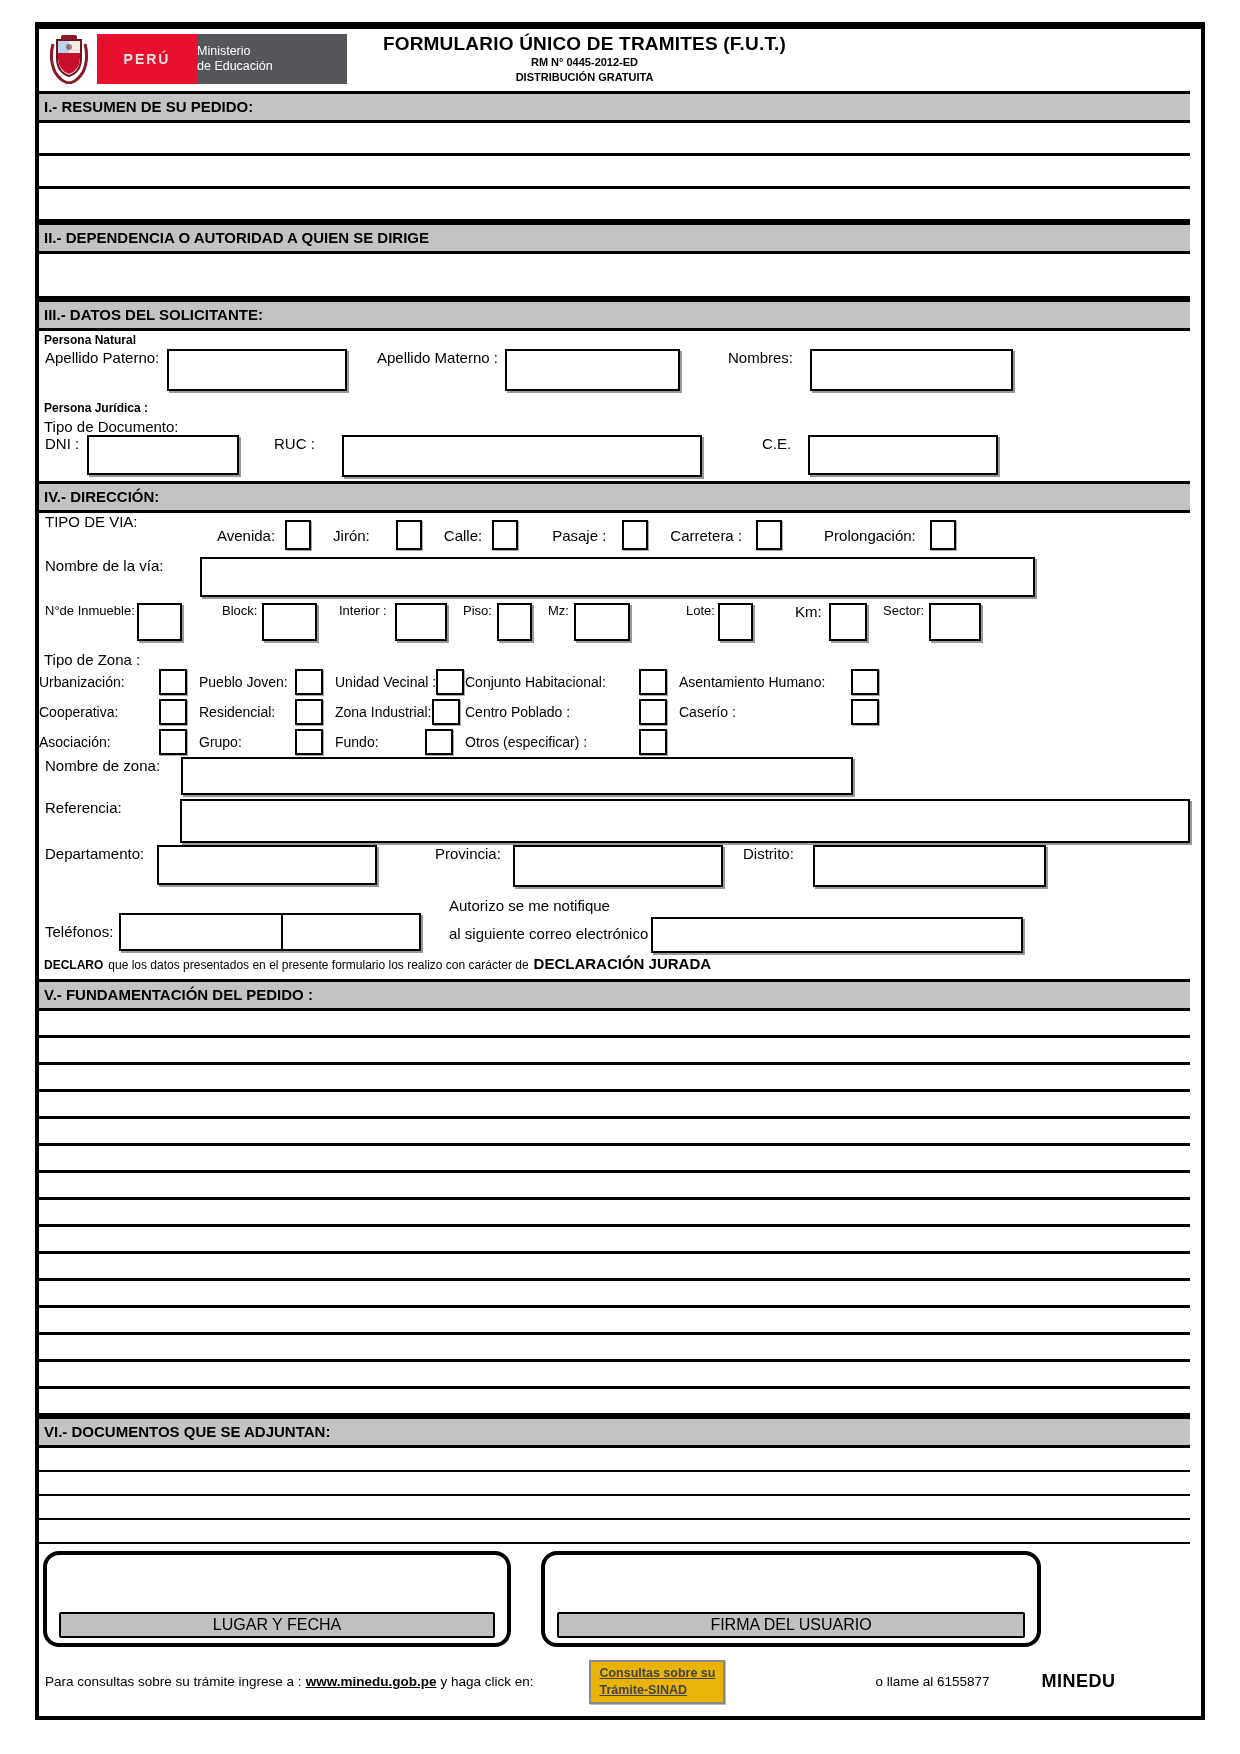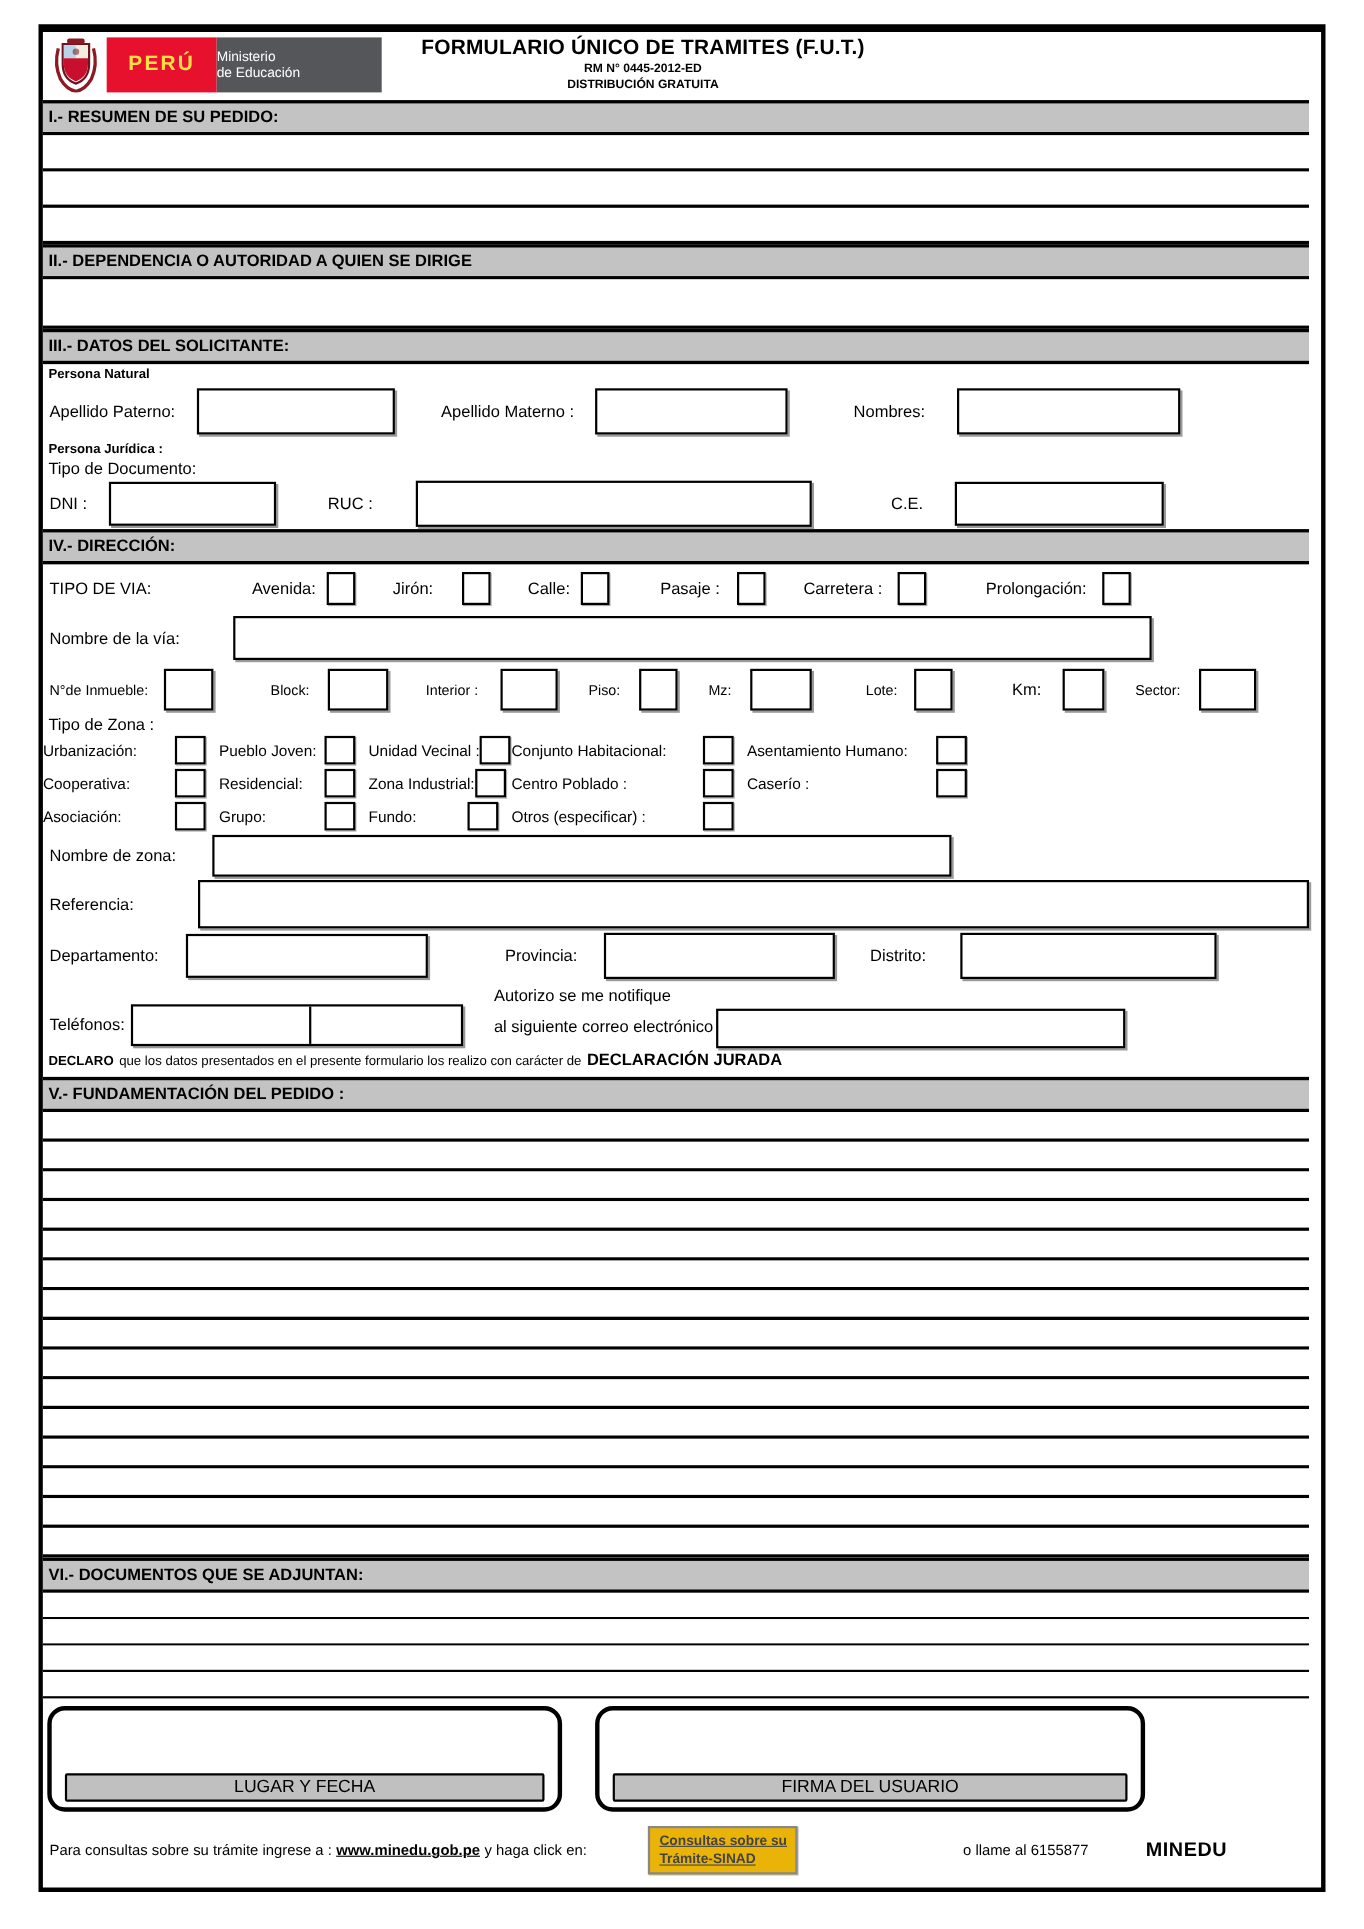--- a/index.html
+++ b/index.html
@@ -11,36 +11,36 @@
   .page { width:1240px; height:1754px; background:#fff; }
   .form {
     width:1170px; margin:22px 0 0 35px; background:#fff;
     border:4px solid #000; border-top-width:7px;
     padding-right:11px;
   }
   
   .hdr { position:relative; height:62px; }
   .logo-wrap { position:absolute; left:8px; top:5px; display:flex; align-items:stretch; height:50px; }
   .coat { width:44px; height:50px; margin-right:6px; }
-  .peru-box { width:100px; background:var(--peru-red,#e8112d); color:#fde047; display:flex; align-items:center; justify-content:center; font-weight:bold; font-size:19px; letter-spacing:2px; }
+  .peru-box { width:100px; background:var(--peru-red,#e8112d); color:#e5e5e5; display:flex; align-items:center; justify-content:center; font-weight:bold; font-size:14px; letter-spacing:2px; }
   .min-box { width:150px; background:var(--min-gray,#55565a); color:#fff; font-size:12.5px; line-height:1.2; display:flex; flex-direction:column; justify-content:center; }
   .title-wrap { position:absolute; left:100px; right:160px; top:4px; text-align:center; }
   .form-title { font-size:19px; font-weight:bold; letter-spacing:.2px; }
   .form-sub { font-size:11px; font-weight:bold; line-height:1.35; }
   
   .sechdr {
     background:#c3c3c3; font-weight:bold; font-size:15px;
     padding:4px 4px 5px 5px;
     border-top:3px solid #000; border-bottom:3px solid #000;
   }
   .blank-row { background:#fff; border-bottom:3px solid #000; }
   .h33 { height:33px; } .h45 { height:45px; } .h27 { height:27px; }
   .h24 { height:24px; border-bottom-width:2px; }
   
-  .frow { display:flex; align-items:center; padding-left:6px;gap:12px; }
+  .frow { display:flex; padding-left:6px; }
   .lbl { font-size:15px; white-space:nowrap; }
   .slbl { font-size:13px; white-space:nowrap; }
   .blbl { font-size:12px; font-weight:bold; white-space:nowrap; }
   .ibox { background:#fff; border:2px solid #000; box-shadow:2px 2px 0 #999; flex:none; }
   .cbox { width:26px; height:30px; border:2px solid #000; box-shadow:1px 1px 0 #aaa; flex:none; }
   .zbox { width:28px; height:26px; border:2px solid #000; box-shadow:1px 1px 0 #aaa; flex:none; }
   .labrow { height:18px; display:flex; align-items:center; padding-left:5px; }
   
   .r-apellido { height:50px; }
   .r-razon { height:48px; }
@@ -200,21 +200,21 @@
       <span class="slbl" style="width:92px">N°de Inmueble:</span>
       <div class="ibox" style="width:45px;height:38px"></div>
       <span class="slbl" style="margin-left:40px;width:40px">Block:</span>
       <div class="ibox" style="width:55px;height:38px"></div>
       <span class="slbl" style="margin-left:22px;width:56px">Interior :</span>
       <div class="ibox" style="width:52px;height:38px"></div>
       <span class="slbl" style="margin-left:16px;width:34px">Piso:</span>
       <div class="ibox" style="width:35px;height:38px"></div>
       <span class="slbl" style="margin-left:16px;width:26px">Mz:</span>
       <div class="ibox" style="width:56px;height:38px"></div>
-      <span class="slbl" style="margin-left:37px;width:32px">Lote:</span>
+      <span class="slbl" style="margin-left:56px;width:32px">Lote:</span>
       <div class="ibox" style="width:35px;height:38px"></div>
       <span class="lbl" style="margin-left:42px;width:34px">Km:</span>
       <div class="ibox" style="width:38px;height:38px"></div>
       <span class="slbl" style="margin-left:16px;width:46px">Sector:</span>
       <div class="ibox" style="width:52px;height:38px"></div>
     </div>
 
     <div class="labrow" style="height:16px">
       <span class="lbl">Tipo de Zona :</span>
     </div>

